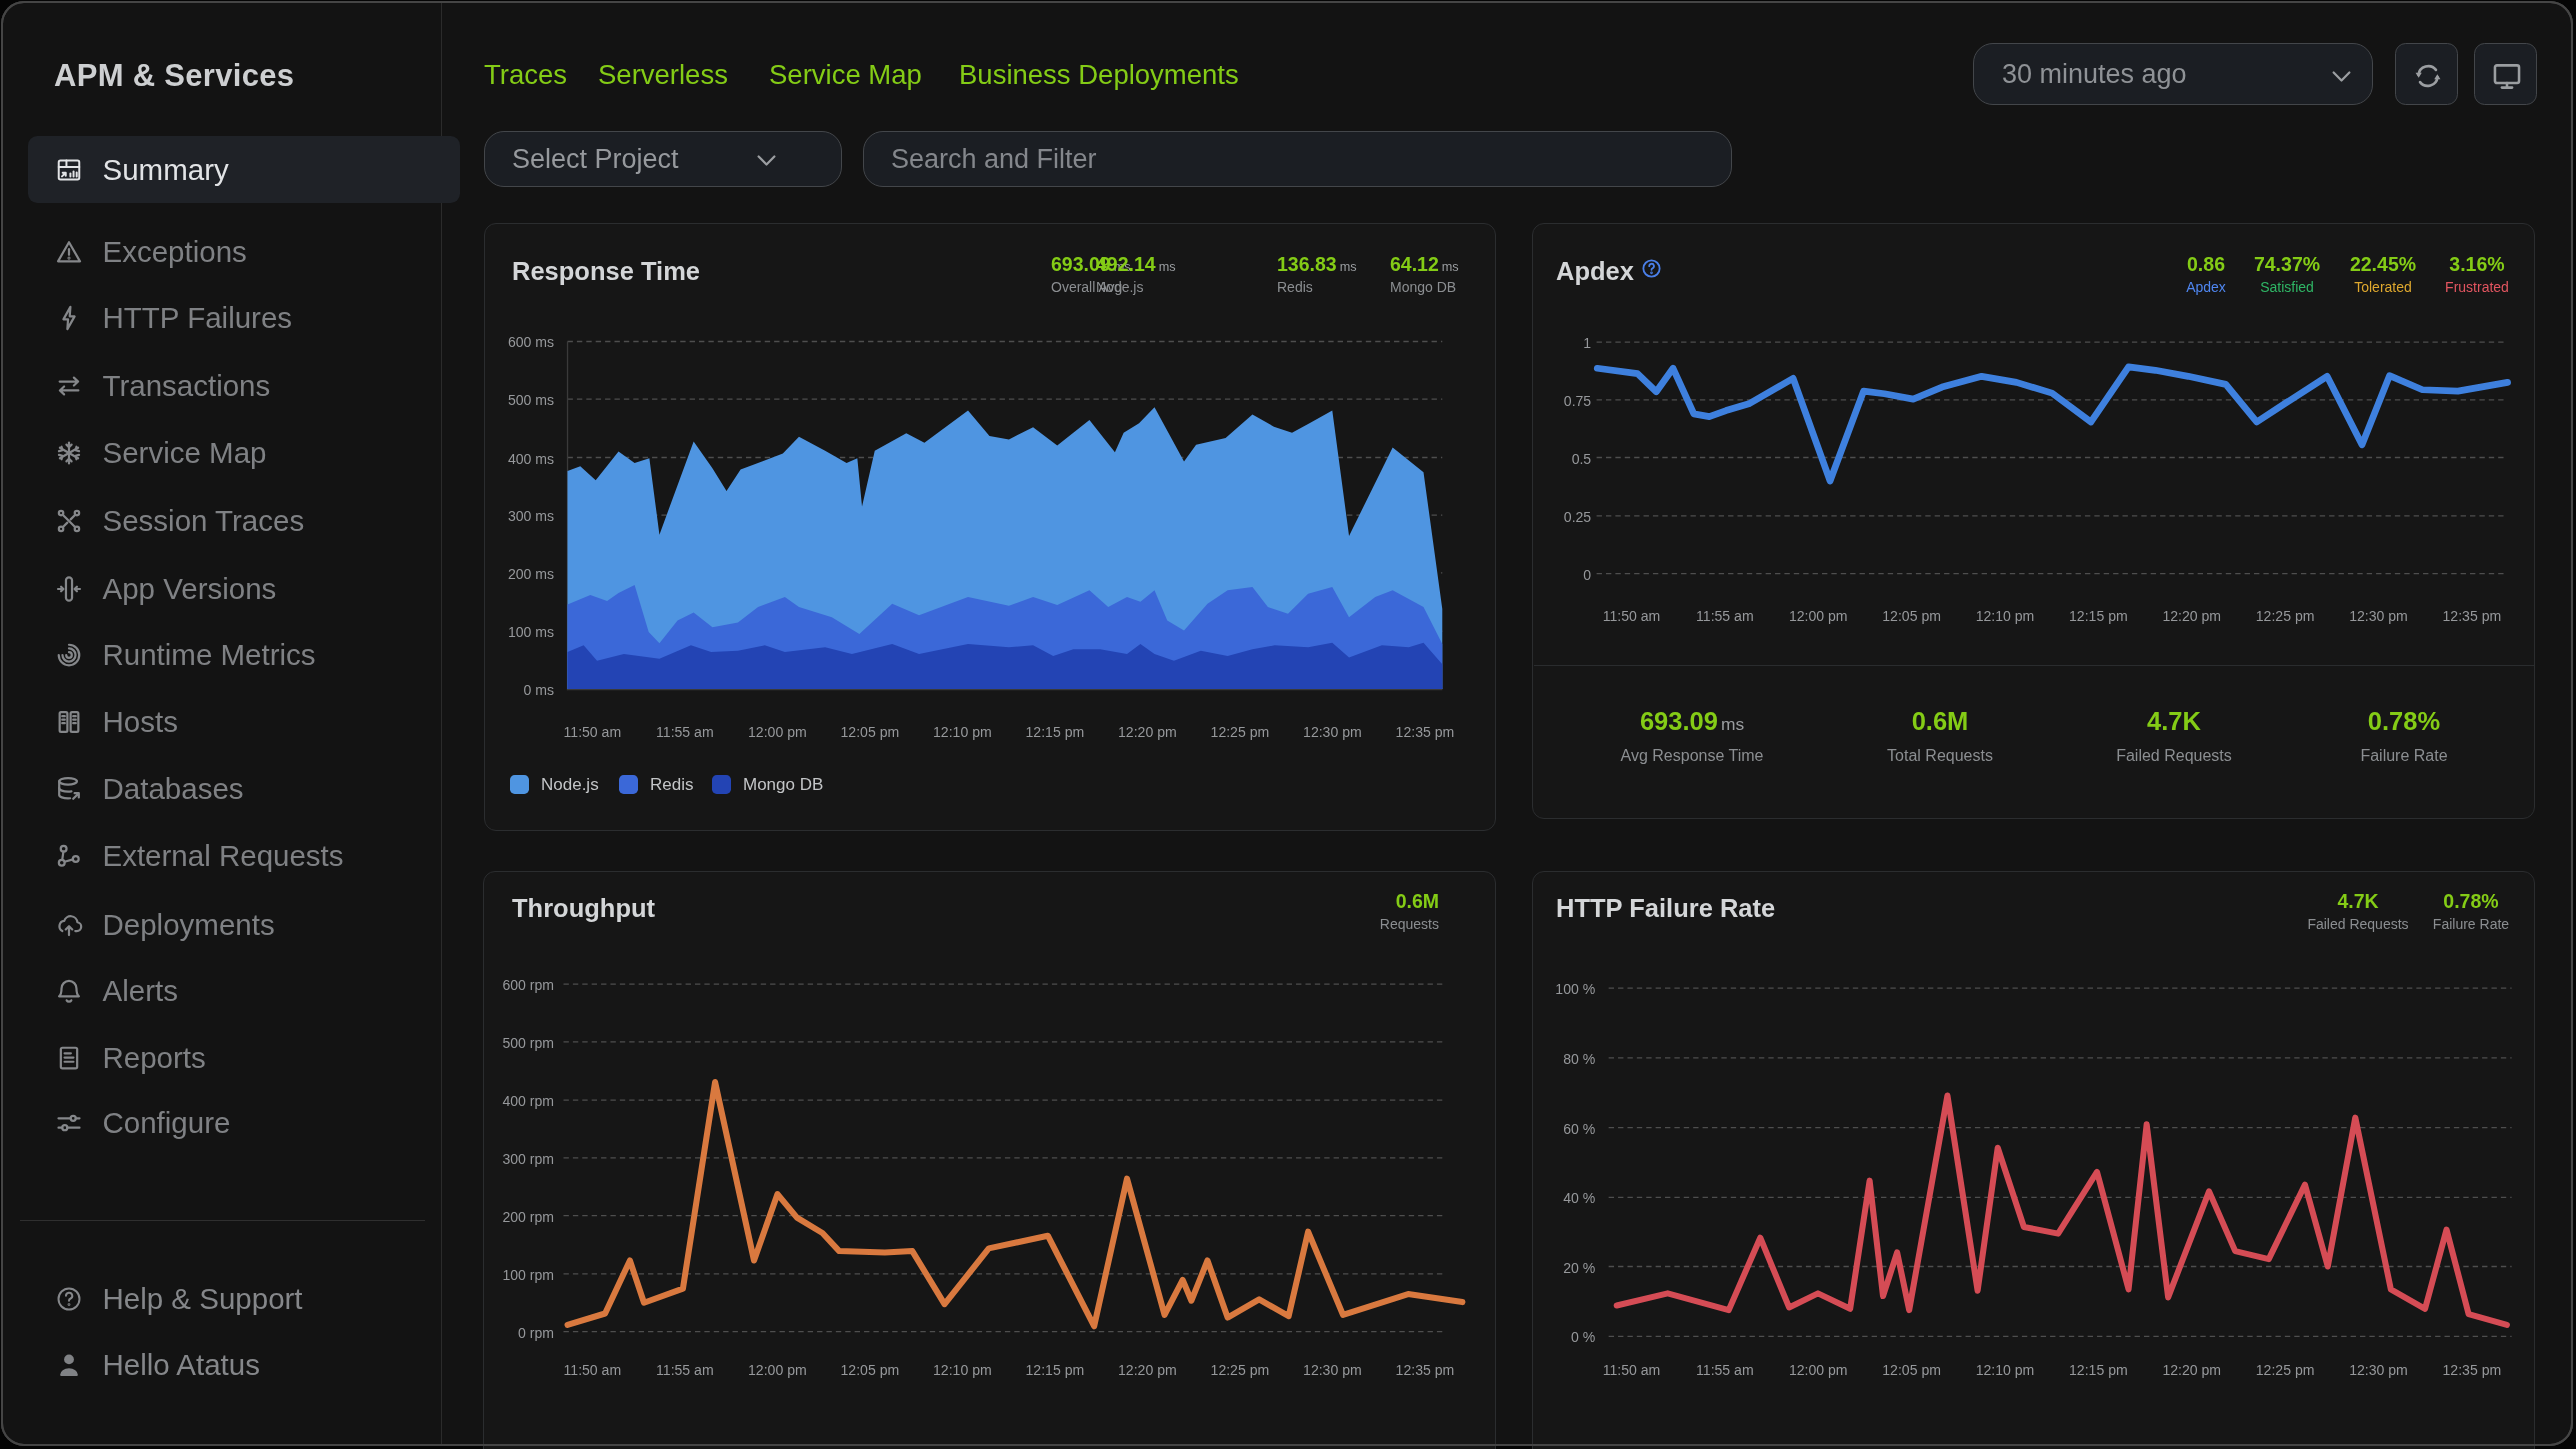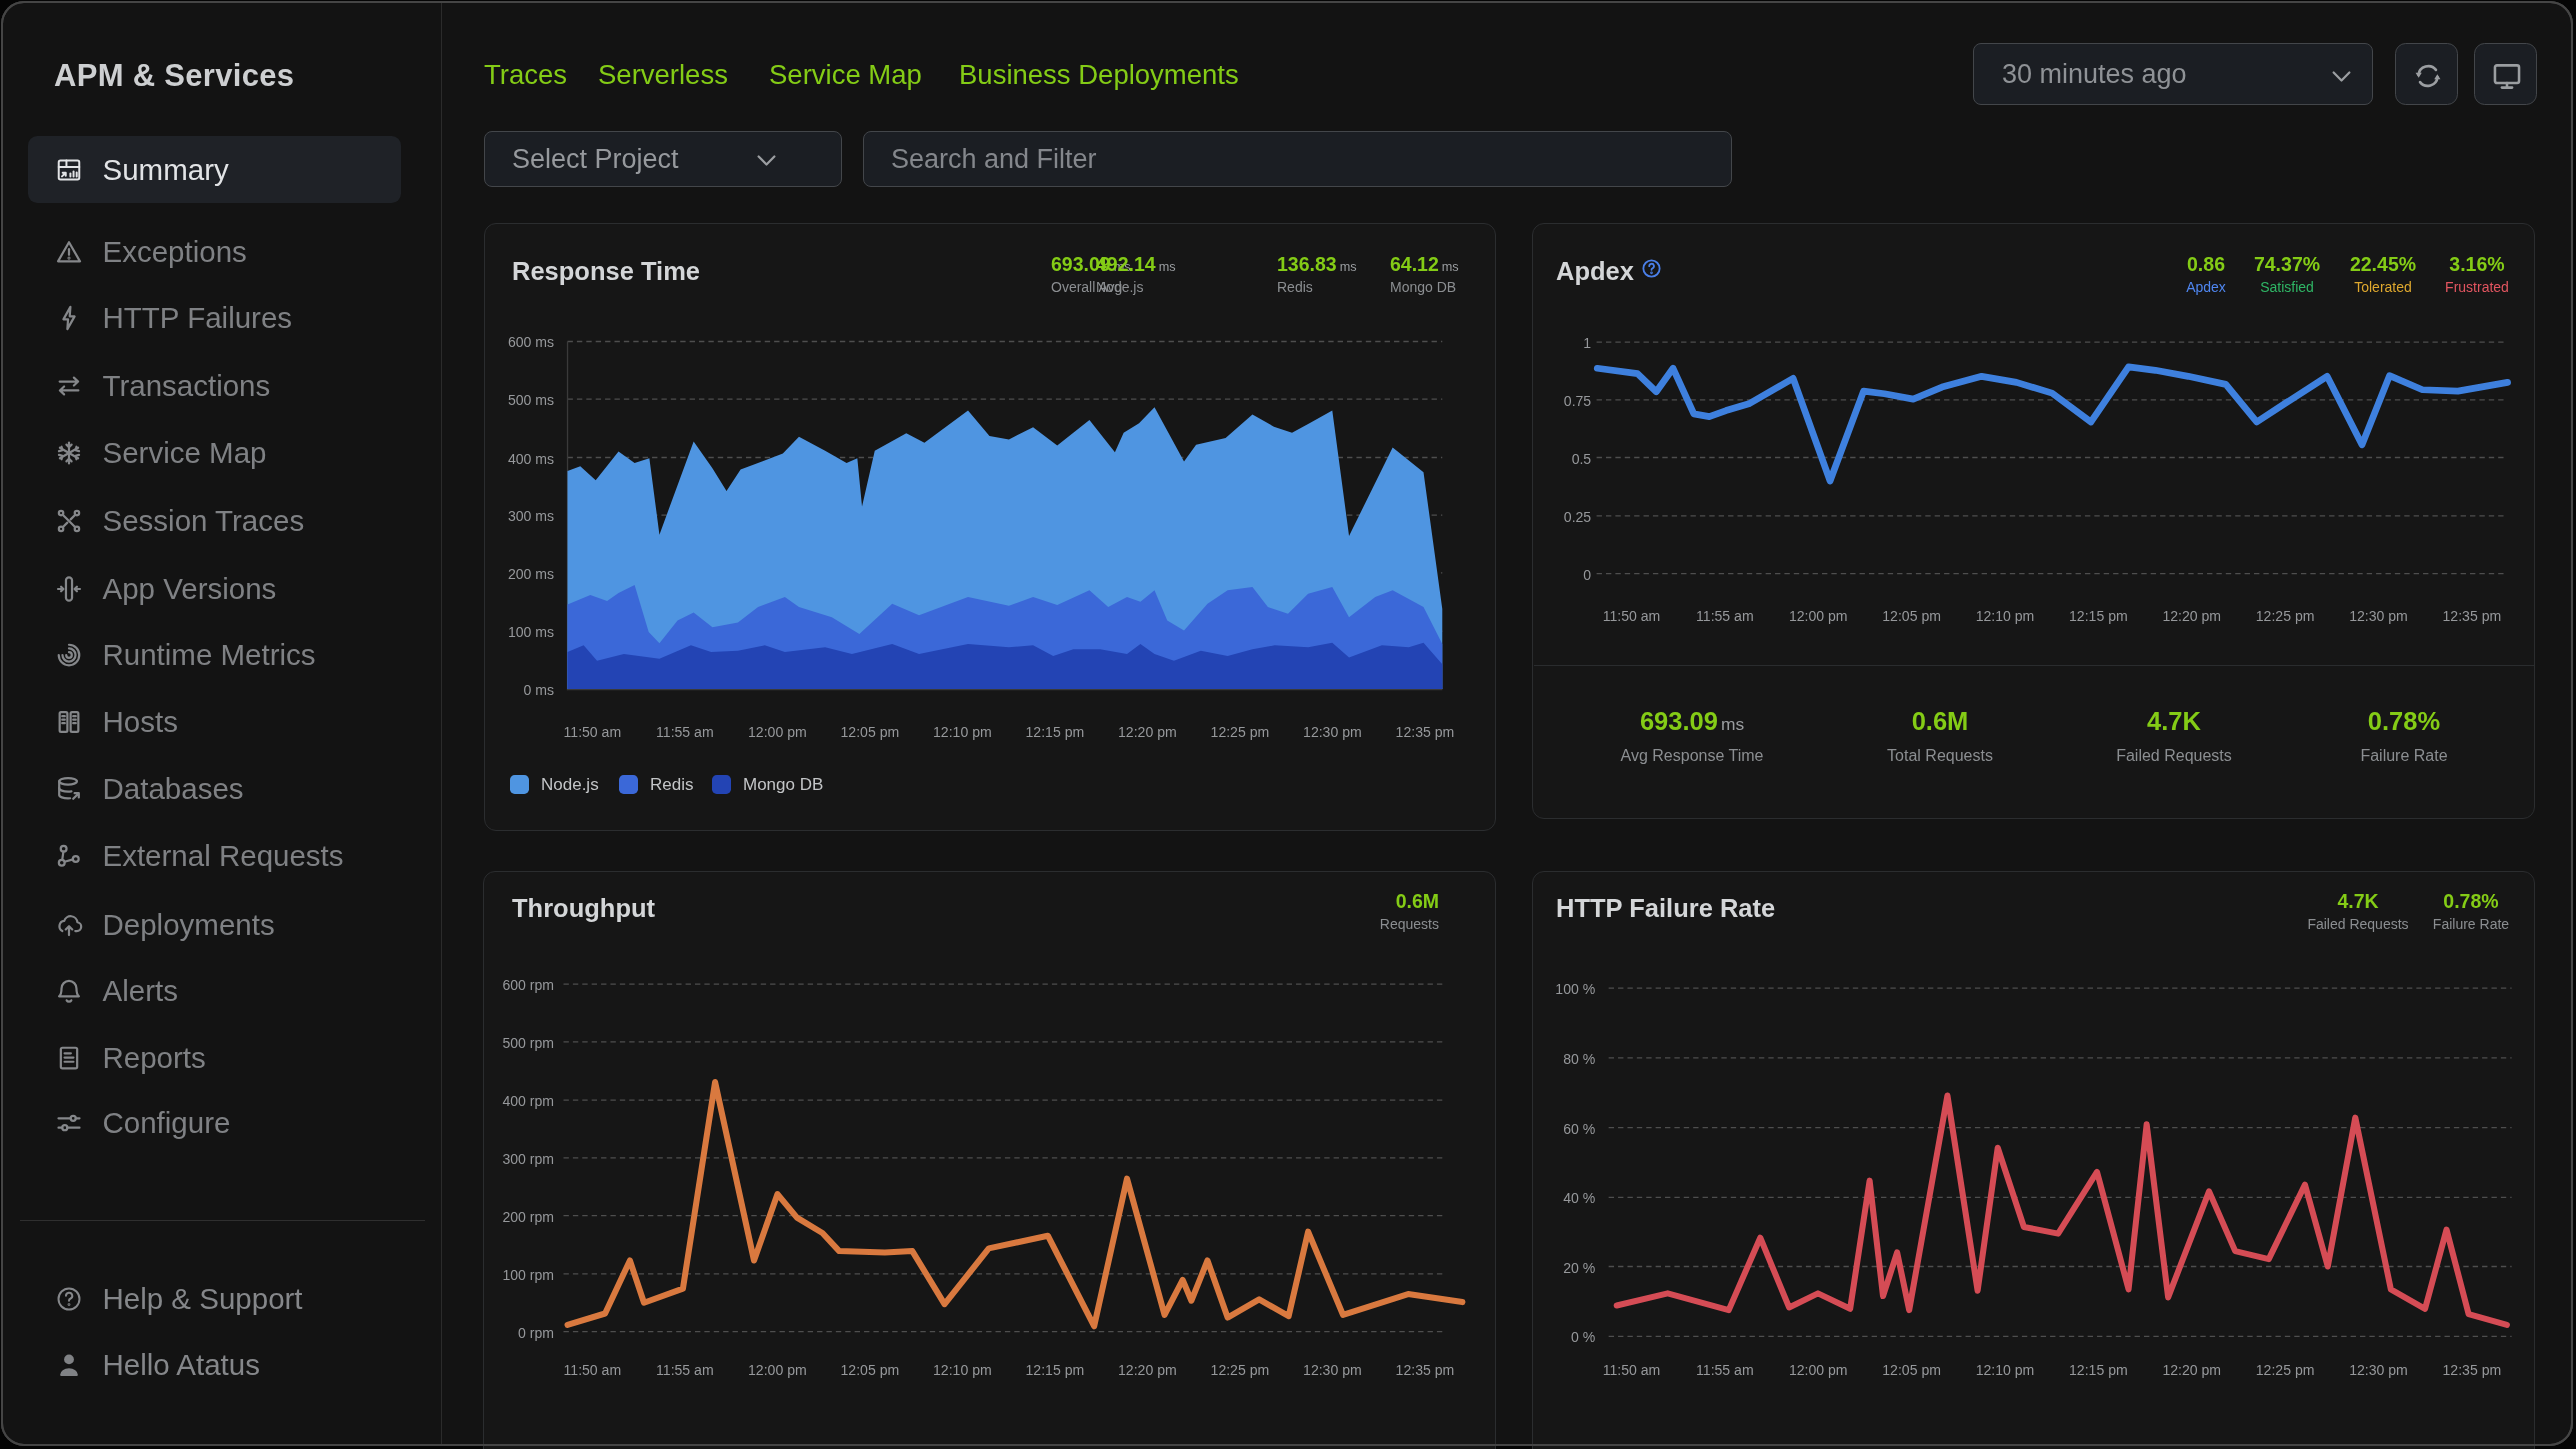--- a/index.html
+++ b/index.html
@@ -4,28 +4,28 @@
 <style>
   * { margin:0; padding:0; box-sizing:border-box; }
   html,body { width:2576px; height:1449px; background:#050505; overflow:hidden;
     font-family:"Liberation Sans", sans-serif; }
   .abs { position:absolute; }
   .win { position:absolute; left:1.3px; top:1.3px; width:2572px; height:1445px;
     background:#131313; border:2px solid #454545; border-radius:23px; }
   .sidebar { position:absolute; left:1.3px; top:1.3px; width:441px; height:1445px;
     border-right:1.3px solid #2b2b2b; border-radius:23px 0 0 23px; }
   .sbtitle { position:absolute; left:54px; top:58px; font-size:31px; font-weight:700; color:#cdcfd1; letter-spacing:0.3px; }
-  .mi { position:absolute; left:27.5px; width:373px; height:67px; }
+  .mi { position:absolute; left:27.5px; width:432px; height:67px; }
   .mi .ic { position:absolute; left:27px; top:19.5px; width:28px; height:28px; }
   .mi .tx { position:absolute; left:75px; top:50%; transform:translateY(-50%); font-size:29.5px; color:#7f8184; white-space:nowrap; }
   .mi.active { background:#1f2227; border-radius:9.4px; }
   .mi.active .tx { color:#e2e4e6; font-weight:500; }
   .sbdiv { position:absolute; left:19.5px; top:1220px; width:405px; height:1.3px; background:#2f2f2f; }
   .tab { position:absolute; top:59px; font-size:27.5px; font-weight:500; color:#84cc16; white-space:nowrap; }
-  .inputbox { position:absolute; border:1.3px solid #43464a; background:#1b1e23; border-radius:8px; }
+  .inputbox { position:absolute; border:1.3px solid #43464a; background:#1b1e23; border-radius:20px; }
   .inputbox .ph { position:absolute; left:27px; top:50%; transform:translateY(-50%); font-size:27px; color:#96999d; white-space:nowrap; }
   .panel { position:absolute; background:#161616; border:1.3px solid #2b2d2f; border-radius:12px; }
   .ptitle { position:absolute; font-size:25.5px; font-weight:600; color:#d4d6d8; white-space:nowrap; }
   .hstat { position:absolute; white-space:nowrap; }
   .hstat .v { font-size:19.5px; font-weight:600; color:#84cc16; }
   .hstat .u { font-size:12.7px; font-weight:400; color:#9a9da0; }
   .hstat .l { font-size:14px; color:#8b8e91; margin-top:3.4px; }
   svg { position:absolute; left:0; top:0; }
   text { font-family:"Liberation Sans", sans-serif; }
 </style>

